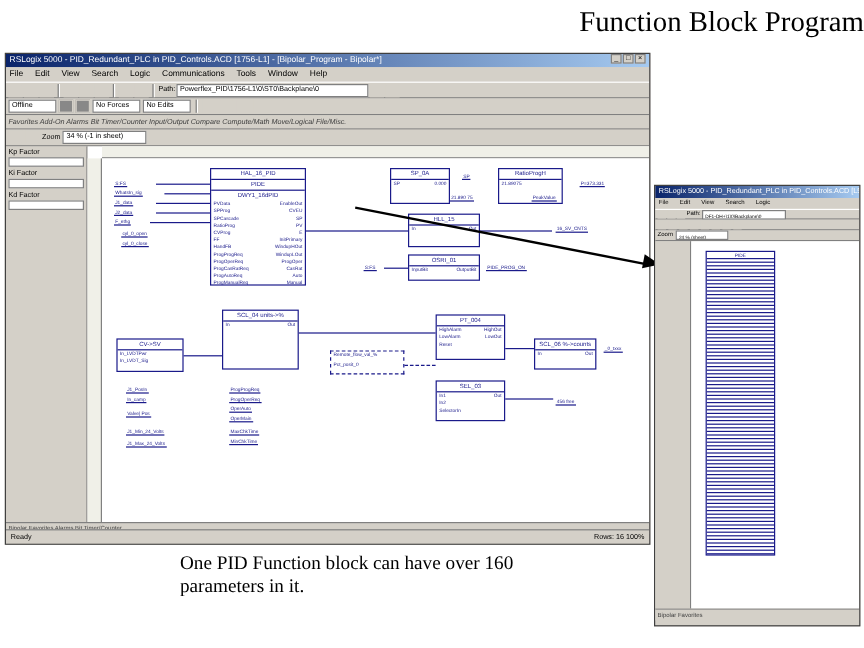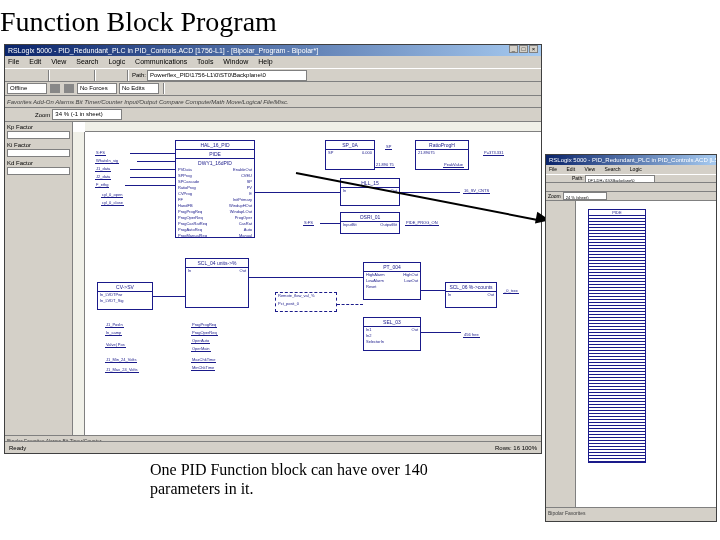--- a/index.html
+++ b/index.html
@@ -9,22 +9,22 @@
     background: #fff;
     font-family: "Times New Roman", serif;
     position: relative;
     overflow: hidden;
   }
   .slide-title {
     position: absolute;
     top: 6px;
     left: 0;
     width: 720px;
-    text-align: left;
-    font-size: 28px;
+    text-align: right;
+    font-size: 24px;
     color: #000;
   }
   .caption {
     position: absolute;
     top: 460px;
     left: 150px;
     width: 300px;
     font-size: 16px;
     color: #000;
     line-height: 1.2;
@@ -695,13 +695,13 @@
           <div class="prow"></div>
           <div class="prow"></div>
           <div class="prow"></div>
           <div class="prow"></div>
       </div>
     </div>
   </div>
   <div class="tabbar">Bipolar  Favorites</div>
 </div>
 
-<div class="caption">One PID Function block can have over 140 parameters in it.</div>
+<div class="caption">One PID Function block can have over 160 parameters in it.</div>
 
 </body></html>

